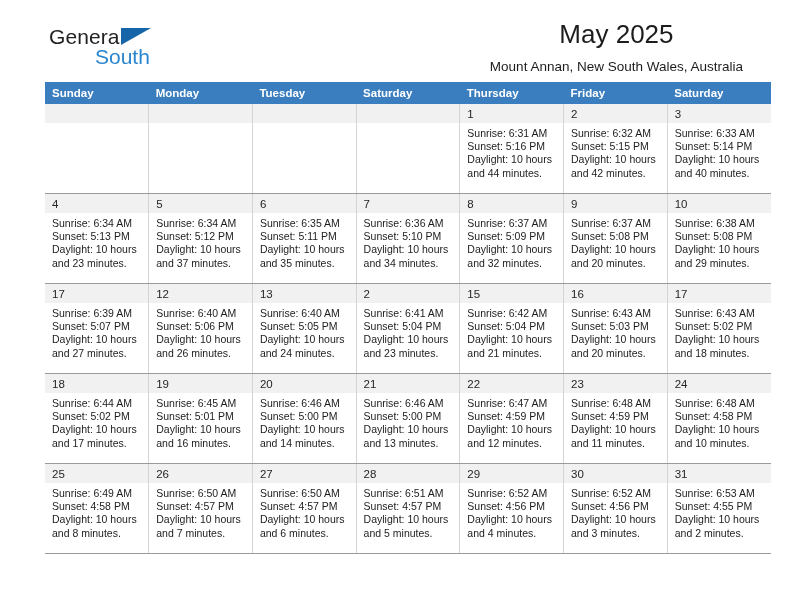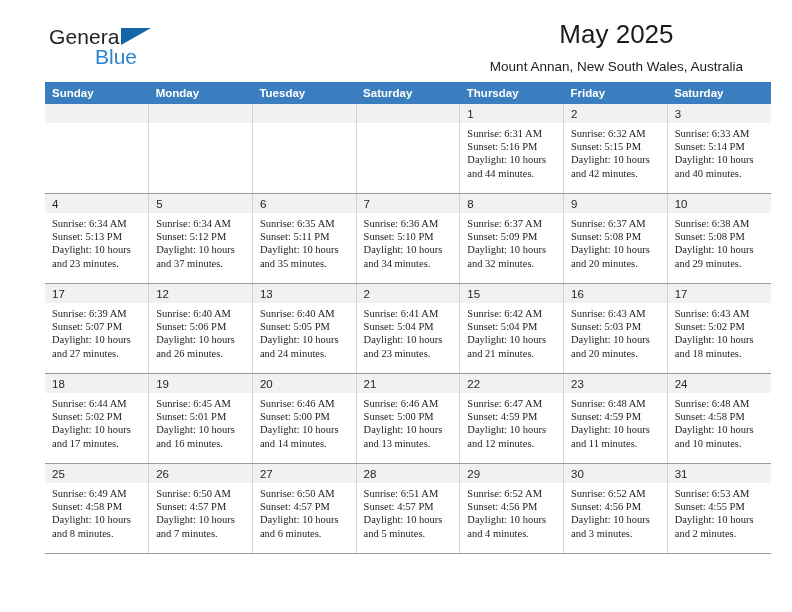--- a/index.html
+++ b/index.html
@@ -122,35 +122,34 @@
     padding: 2px 0 0 7px;
     font-size: 11.5px;
     color: #262626;
     line-height: 16px;
   }
   .cell-body {
     padding: 4px 6px 0 7px;
     font-size: 10.5px;
     line-height: 13.2px;
     color: #1c1c1c;
-    font-family: Liberation Serif, serif;
   }
   .cell-body div { white-space: nowrap; }
   .empty .daynum-band { background: #f1f1f1; }
 </style>
 </head>
 <body>
 
 <div class="page">
 
   <div class="header">
 
     <div class="logo">
       <span class="logo-row1"><span>General</span><span class="logo-tri"></span></span>
-      <span class="logo-row2">Blue</span>
+      <span class="logo-row2">South</span>
     </div>
 
     <div class="title-block">
       <div class="cal-title">May 2025</div>
       <div class="cal-subtitle">Mount Annan, New South Wales, Australia</div>
     </div>
 
   </div>
 
   <table class="calendar">

